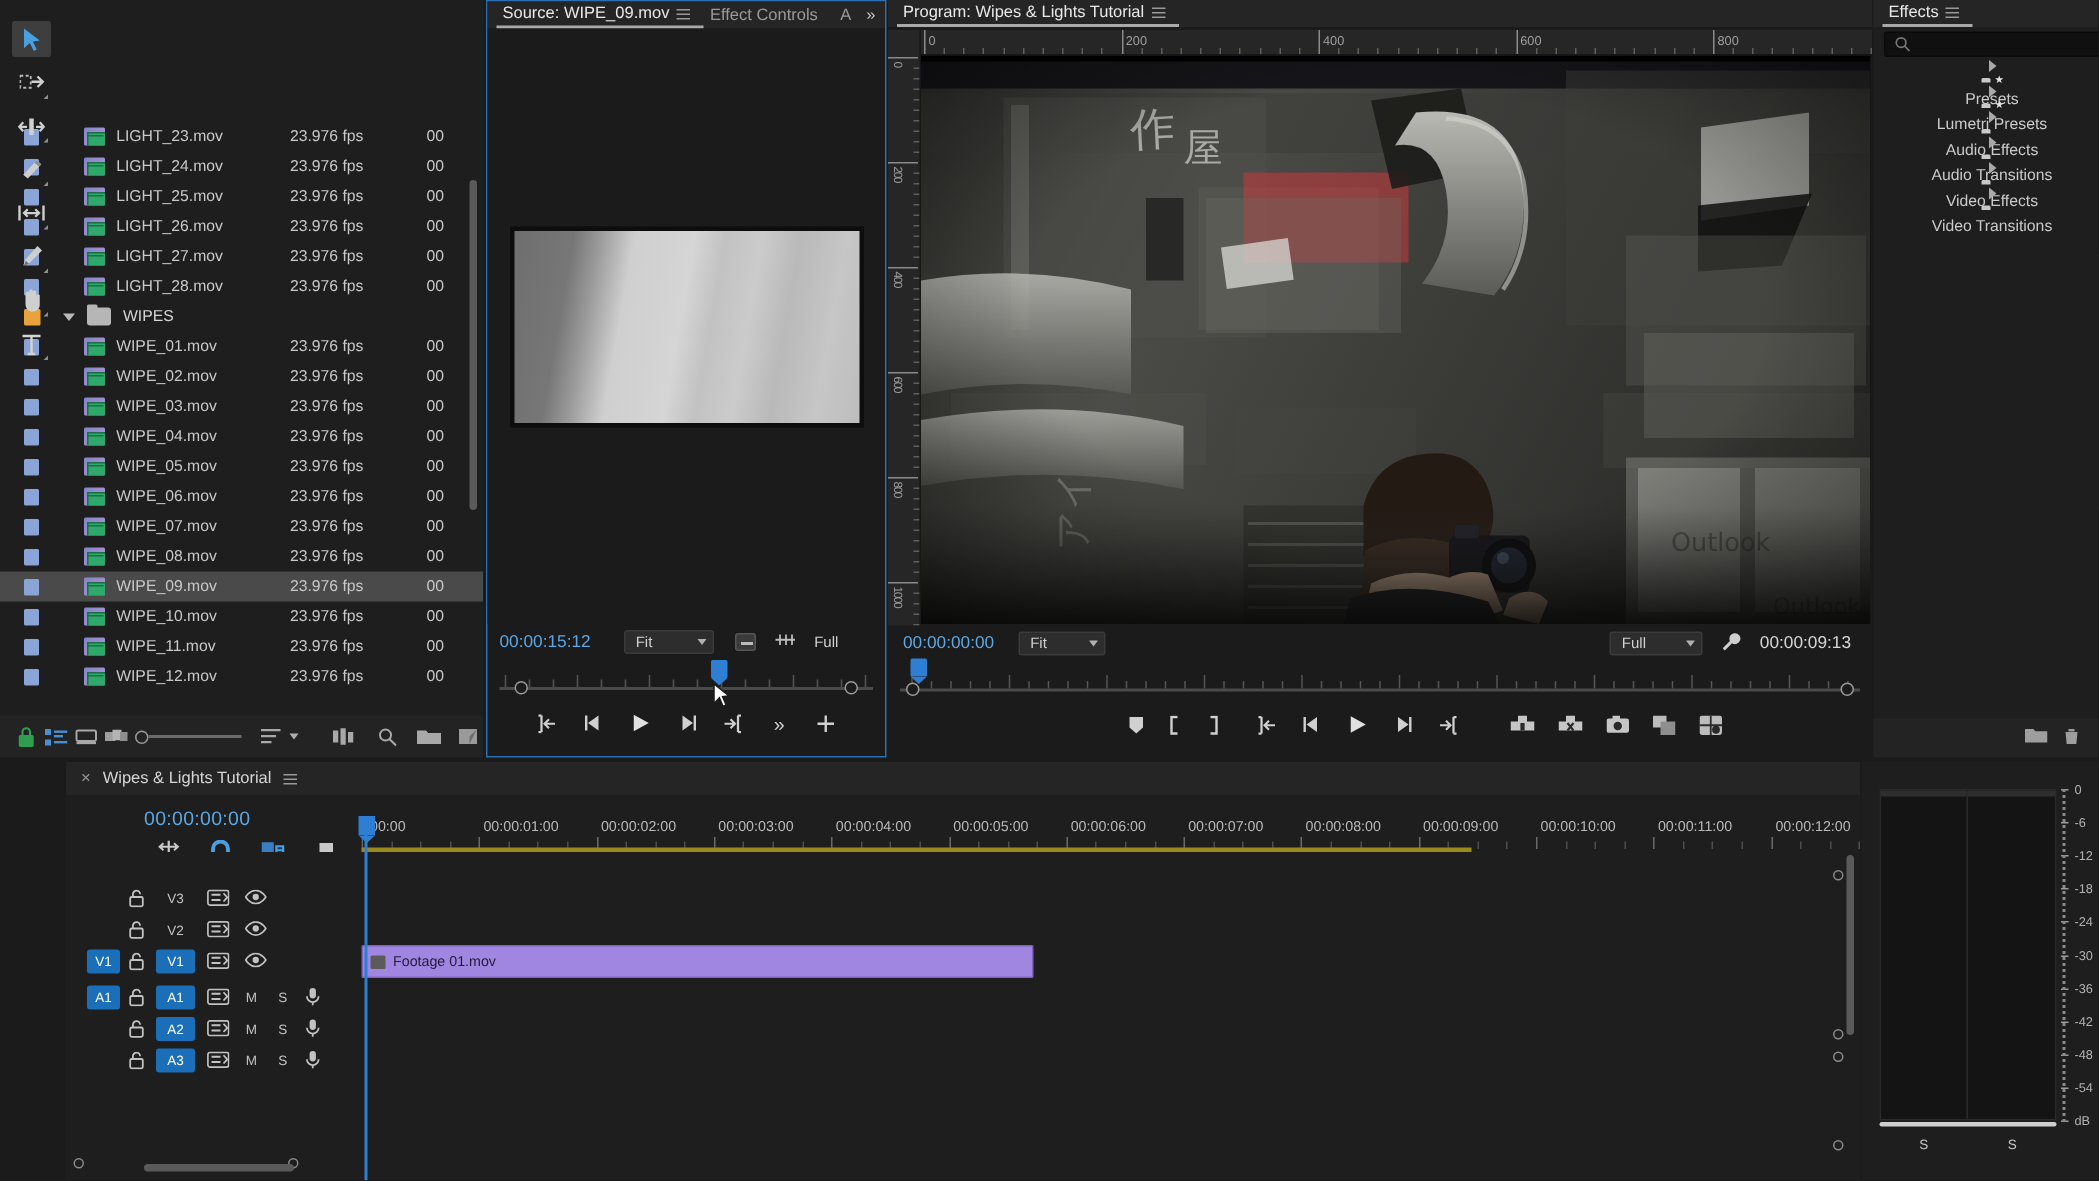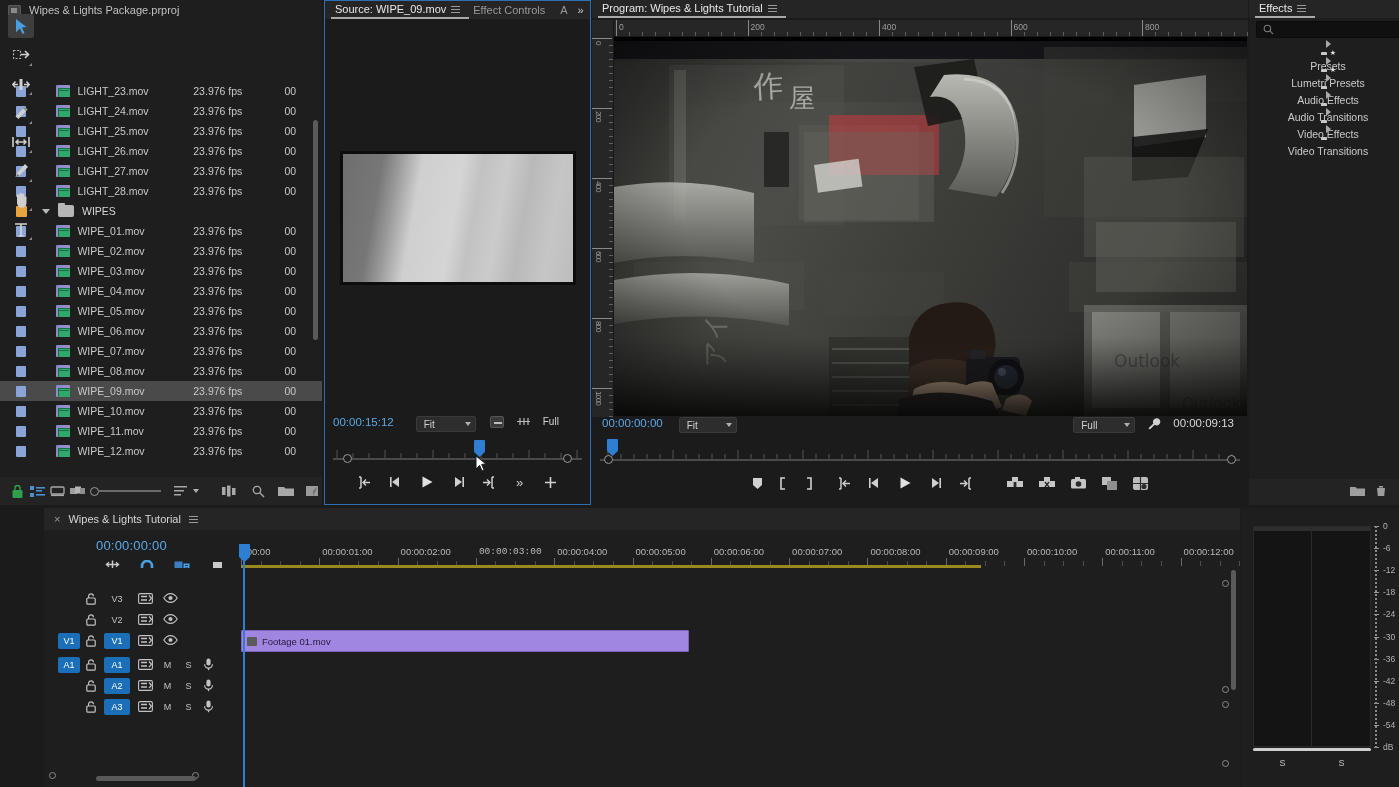--- a/index.html
+++ b/index.html
@@ -73,21 +73,21 @@
   .zoom-line{ width:62px; height:2px; background:#6b6b6b; }
 
   
   #source{ left:324px; top:0; width:267px; height:505px; background:#1b1b1b; border:1px solid #2b6fb5; }
   #source .mon-view{ position:absolute; top:18px; left:0; right:0; bottom:88px; background:#1b1b1b;
                      display:flex; align-items:center; justify-content:center; }
   .src-img{ width:236px; height:134px; background:#0d0d0d; padding:3px; }
   .src-inner{ width:100%; height:100%;
     background:linear-gradient(100deg,#6e6e6e 0%,#777 16%,#9b9b9b 23%,#cfcfcf 32%,#d5d5d5 48%,#c2c2c2 56%,#cbcbcb 66%,#b9b9b9 76%,#c6c6c6 88%,#bdbdbd 100%);
   }
-  .mon-bar{ position:absolute; left:0; right:0; height:24px; display:flex; }
+  .mon-bar{ position:absolute; left:0; right:0; height:24px; display:flex; align-items:center; }
   .tc{ color:#5aa9e6; font-size:11.5px; font-family:"Liberation Sans",sans-serif; }
   .dd{ height:16px; background:#2d2d2d; border:1px solid #3a3a3a; border-radius:2px; display:flex;
        align-items:center; padding:0 4px 0 7px; gap:6px; font-size:10px; color:#d0d0d0; }
   .chev-sm{ width:0;height:0;border-left:3.5px solid transparent;border-right:3.5px solid transparent;border-top:4px solid #b0b0b0; }
   .scrub{ position:absolute; left:0; right:0; height:20px; }
   .scrub-ticks{ position:absolute; left:0; right:0; top:4px; height:11px; }
   .scrub-line{ position:absolute; left:8px; right:8px; top:14px; height:2px; background:#4a4a4a; }
   .nub{ width:9px; height:9px; border:1.5px solid #9a9a9a; border-radius:50%; position:absolute; top:10px; background:#1b1b1b; }
   .playhead{ position:absolute; width:11px; height:12px; background:#2e7fd4; border-radius:1px; }
   .playhead:after{ content:''; position:absolute; left:0; top:12px; width:11px; height:5px;
@@ -179,24 +179,20 @@
 
   .cursor-arrow{ position:absolute; width:13px; height:19px; pointer-events:none; z-index:99; }
 </style>
 </head>
 <body>
 
 <div id="app">
 
   <div class="panel" id="project">
 
-    <div class="proj-name">
-      <span class="mini-proj-icon"></span>
-      <span>Wipes &amp; Lights Package.prproj</span>
-    </div>
 
 
 
     <div id="bin-scroll">
         <div class="row">
           <div class="swatch" style="background: rgb(139, 164, 216);"></div>
           <div class="clip-ico"></div>
           <div class="r-name">LIGHT_23.mov</div>
           <div class="r-fr">23.976 fps</div>
           <div class="r-media">00</div>
@@ -1073,21 +1069,21 @@
         <div class="rl" style="left: 81.3px;">00:00:01:00</div>
         <div class="tk big" style="left: 78.3px;"></div>
         <div class="tk" style="left: 97.875px;"></div>
         <div class="tk" style="left: 117.45px;"></div>
         <div class="tk" style="left: 137.025px;"></div>
         <div class="rl" style="left: 159.6px;">00:00:02:00</div>
         <div class="tk big" style="left: 156.6px;"></div>
         <div class="tk" style="left: 176.175px;"></div>
         <div class="tk" style="left: 195.75px;"></div>
         <div class="tk" style="left: 215.325px;"></div>
-        <div class="rl" style="left: 237.9px; font-family: Liberation Mono, monospace;">00:00:03:00</div>
+        <div class="rl" style="left: 237.9px;">00:00:03:00</div>
         <div class="tk big" style="left: 234.9px;"></div>
         <div class="tk" style="left: 254.475px;"></div>
         <div class="tk" style="left: 274.05px;"></div>
         <div class="tk" style="left: 293.625px;"></div>
         <div class="rl" style="left: 316.2px;">00:00:04:00</div>
         <div class="tk big" style="left: 313.2px;"></div>
         <div class="tk" style="left: 332.775px;"></div>
         <div class="tk" style="left: 352.35px;"></div>
         <div class="tk" style="left: 371.925px;"></div>
         <div class="rl" style="left: 394.5px;">00:00:05:00</div>

